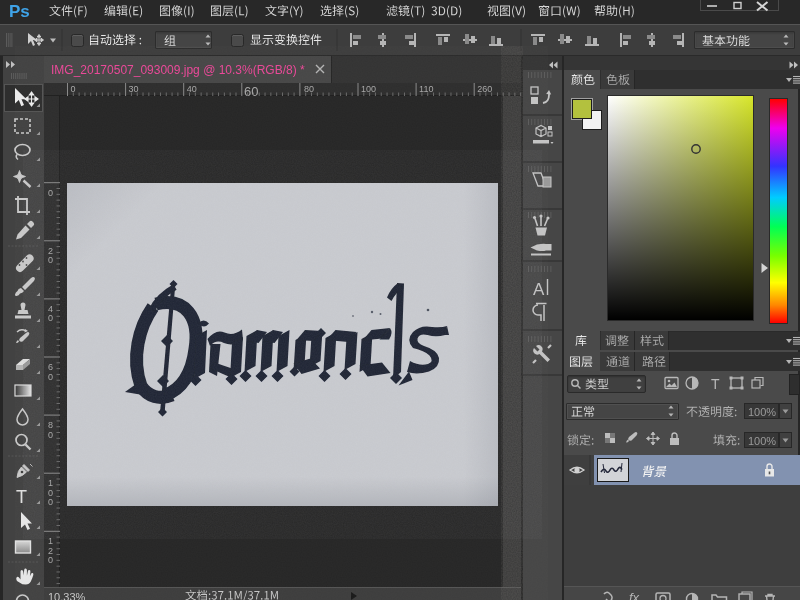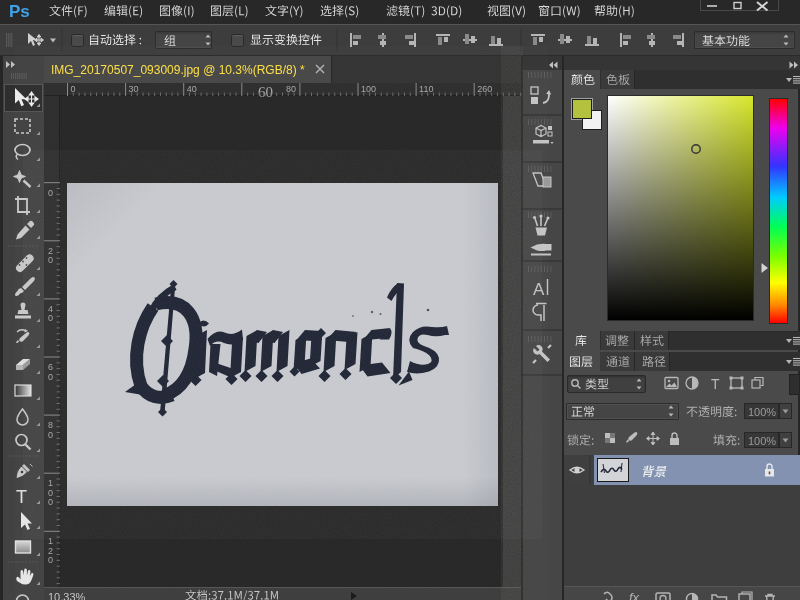--- a/index.html
+++ b/index.html
@@ -30,26 +30,26 @@
 <div style="position:absolute;left:564px;top:331px;width:36px;height:19px;background:#4a4a4a"></div>
 <div style="position:absolute;left:564px;top:352px;width:236px;height:19px;background:#2f2f2f"></div>
 <div style="position:absolute;left:564px;top:352px;width:36px;height:19px;background:#4a4a4a"></div>
 <div style="position:absolute;left:564px;top:485px;width:236px;height:101px;background:#3e3e3e"></div>
 <div style="position:absolute;left:564px;top:586px;width:236px;height:14px;background:#464646;border-top:1px solid #555;box-sizing:border-box"></div>
 <div style="position:absolute;left:700px;top:0px;width:79px;height:11px;border:1px solid #4a4a4a;border-top:none;box-sizing:border-box"></div>
 <div style="position:absolute;left:71px;top:34px;width:11px;height:11px;background:#4a4a4a;border:1px solid #282828;border-radius:2.5px;box-shadow:inset 0 1px 0 #5e5e5e"></div>
 <div style="position:absolute;left:155px;top:31px;width:57px;height:18px;background:#454545;border:1px solid #2c2c2c;border-radius:1px;box-shadow:inset 0 1px 2px #00000055,inset 0 0 0 1px #4f4f4f;box-sizing:border-box"></div>
 <div style="position:absolute;left:231px;top:34px;width:11px;height:11px;background:#4a4a4a;border:1px solid #282828;border-radius:2.5px;box-shadow:inset 0 1px 0 #5e5e5e"></div>
 <div style="position:absolute;left:694px;top:31px;width:101px;height:18px;background:#454545;border:1px solid #2c2c2c;border-radius:1px;box-shadow:inset 0 1px 2px #00000055,inset 0 0 0 1px #4f4f4f;box-sizing:border-box"></div>
-<div style="position:absolute;left:51px;top:63px;white-space:nowrap;font-family:'Liberation Sans';font-size:12px;color:#fde047">IMG_20170507_093009.jpg @ 10.3%(RGB/8) *</div>
+<div style="position:absolute;left:51px;top:63px;white-space:nowrap;font-family:'Liberation Sans';font-size:12px;color:#ec4899">IMG_20170507_093009.jpg @ 10.3%(RGB/8) *</div>
 <div style="position:absolute;left:70.5px;top:84px;white-space:nowrap;font-family:'Liberation Sans';font-size:9px;color:#a8a8a8">0</div>
 <div style="position:absolute;left:128.6px;top:84px;white-space:nowrap;font-family:'Liberation Sans';font-size:9px;color:#a8a8a8">30</div>
 <div style="position:absolute;left:186.7px;top:84px;white-space:nowrap;font-family:'Liberation Sans';font-size:9px;color:#a8a8a8">40</div>
-<div style="position:absolute;left:258px;top:84px;white-space:nowrap;font-family:Liberation Serif, serif;font-size:15px;color:#a8a8a8">60</div>
-<div style="position:absolute;left:286px;top:84px;white-space:nowrap;font-family:'Liberation Sans';font-size:9px;color:#a8a8a8">80</div>
+<div style="position:absolute;left:244px;top:84px;white-space:nowrap;font-family:Liberation Sans, sans-serif;font-size:13px;color:#a8a8a8">60</div>
+<div style="position:absolute;left:304px;top:84px;white-space:nowrap;font-family:'Liberation Sans';font-size:9px;color:#a8a8a8">80</div>
 <div style="position:absolute;left:361.0px;top:84px;white-space:nowrap;font-family:'Liberation Sans';font-size:9px;color:#a8a8a8">100</div>
 <div style="position:absolute;left:419.1px;top:84px;white-space:nowrap;font-family:'Liberation Sans';font-size:9px;color:#a8a8a8">110</div>
 <div style="position:absolute;left:477.2px;top:84px;white-space:nowrap;font-family:'Liberation Sans';font-size:9px;color:#a8a8a8">260</div>
 <div style="position:absolute;left:48px;top:187.7px;white-space:nowrap;font-family:'Liberation Sans';font-size:9px;color:#a8a8a8">0</div>
 <div style="position:absolute;left:48px;top:245.79999999999998px;white-space:nowrap;font-family:'Liberation Sans';font-size:9px;color:#a8a8a8">2</div>
 <div style="position:absolute;left:48px;top:255.29999999999998px;white-space:nowrap;font-family:'Liberation Sans';font-size:9px;color:#a8a8a8">0</div>
 <div style="position:absolute;left:48px;top:303.9px;white-space:nowrap;font-family:'Liberation Sans';font-size:9px;color:#a8a8a8">4</div>
 <div style="position:absolute;left:48px;top:313.4px;white-space:nowrap;font-family:'Liberation Sans';font-size:9px;color:#a8a8a8">0</div>
 <div style="position:absolute;left:48px;top:362.0px;white-space:nowrap;font-family:'Liberation Sans';font-size:9px;color:#a8a8a8">6</div>
 <div style="position:absolute;left:48px;top:371.5px;white-space:nowrap;font-family:'Liberation Sans';font-size:9px;color:#a8a8a8">0</div>

